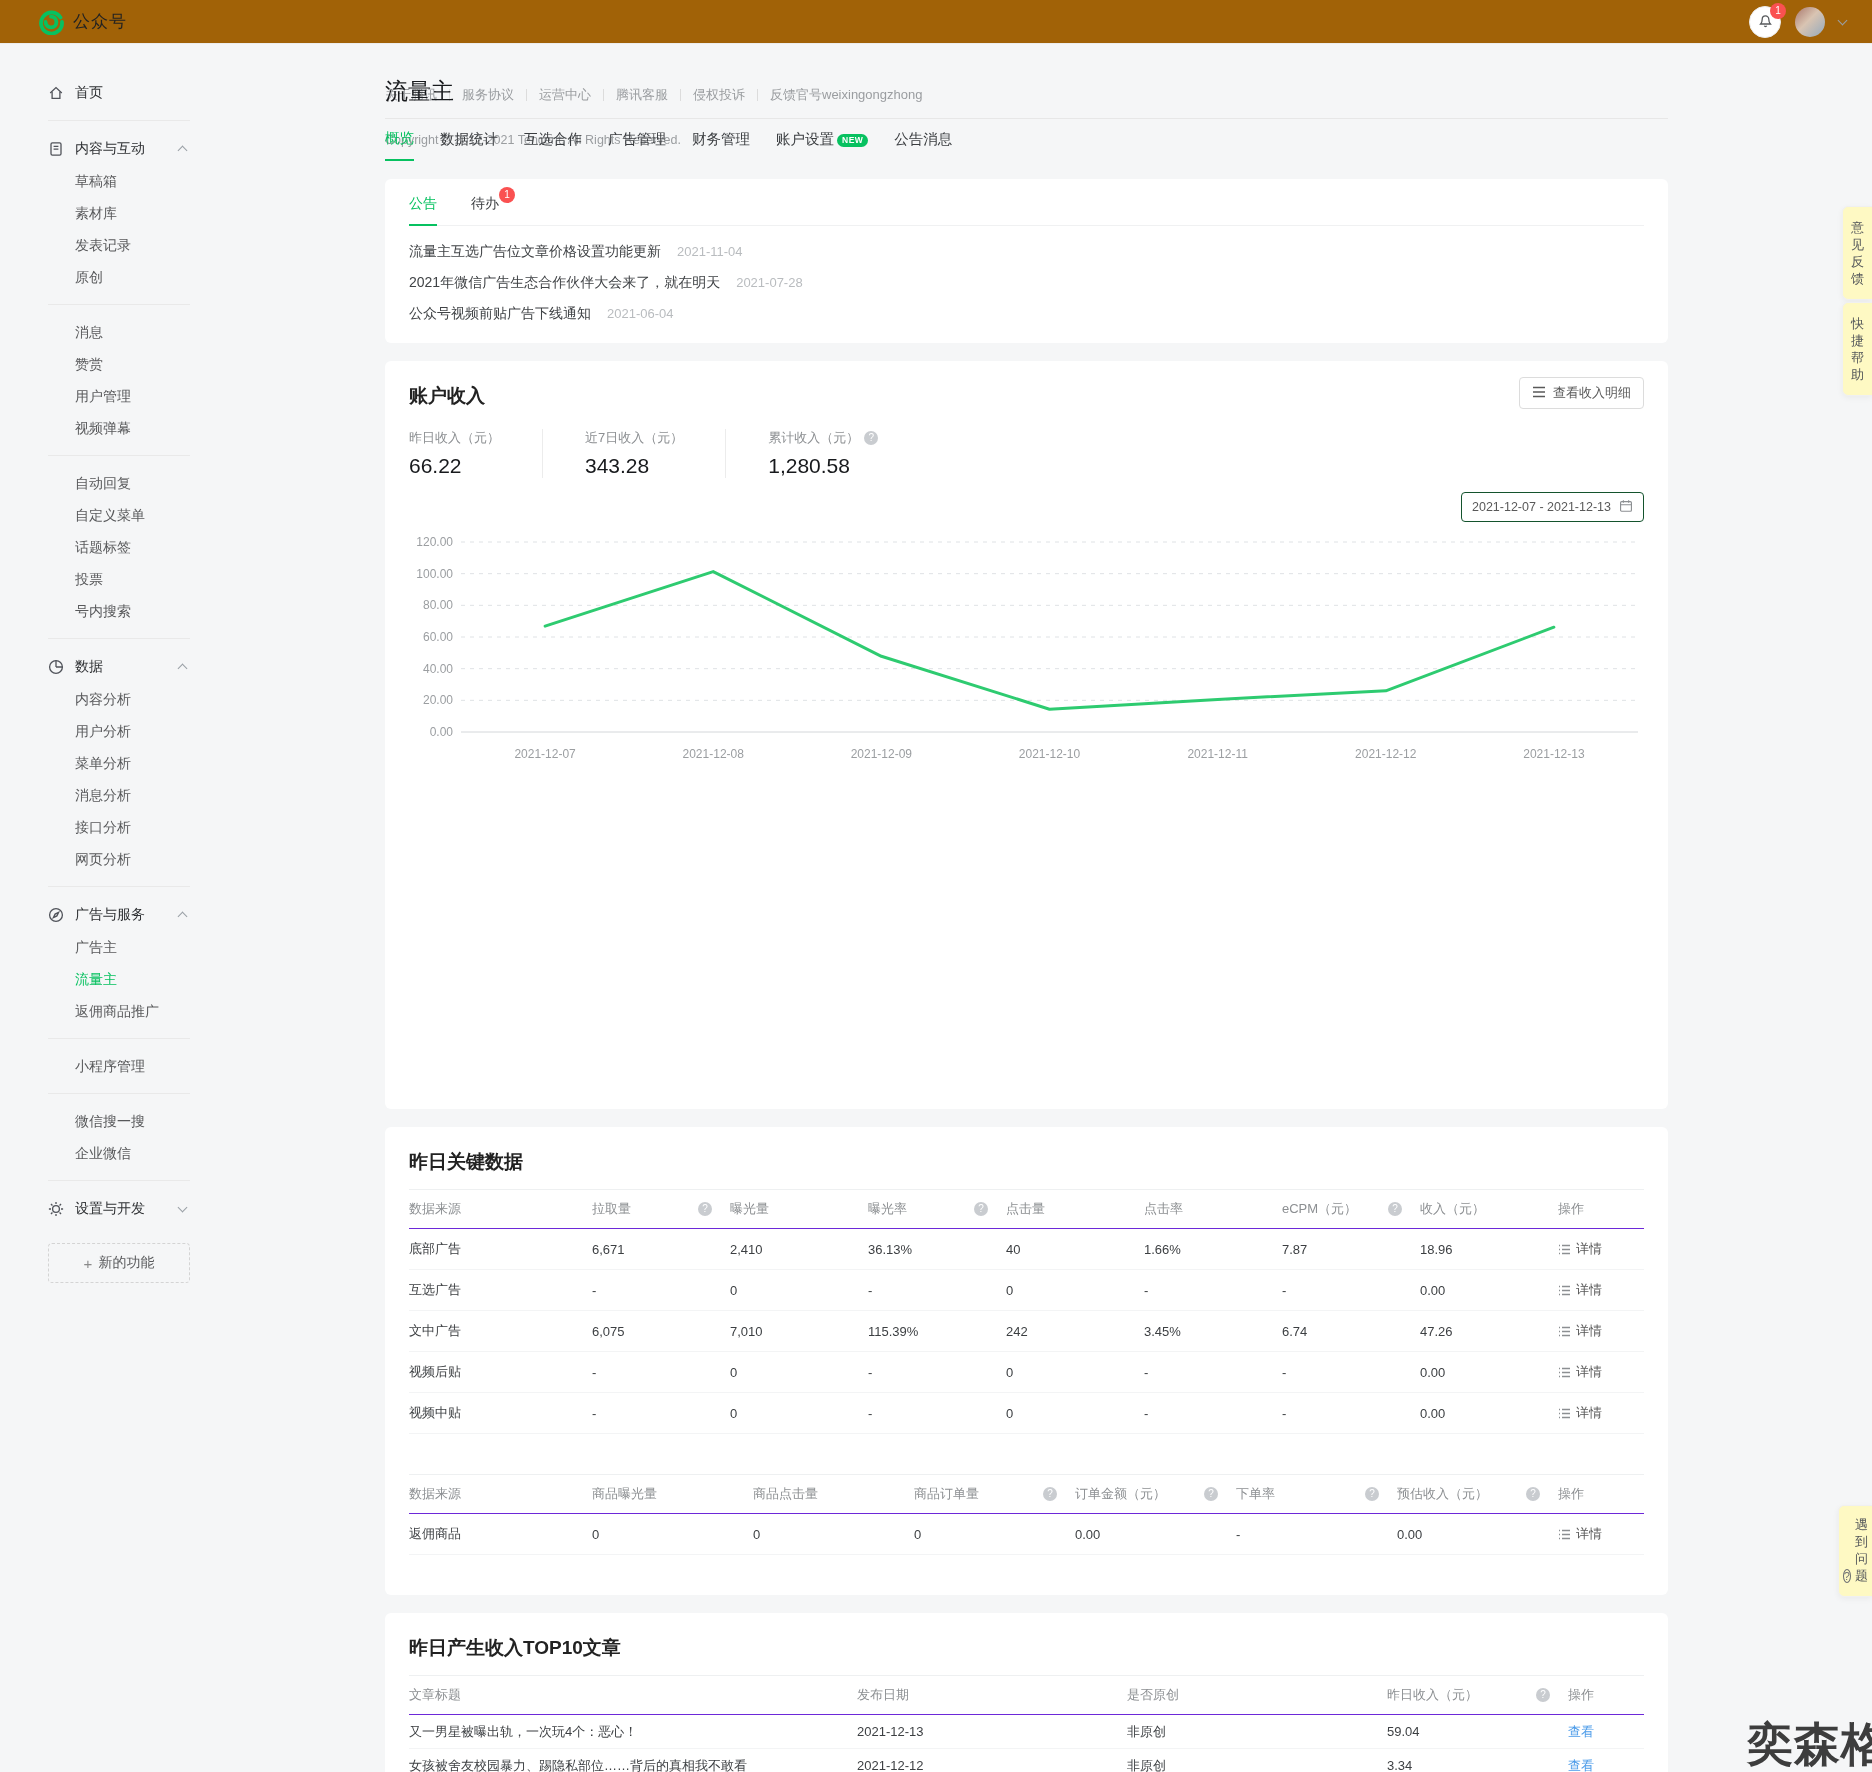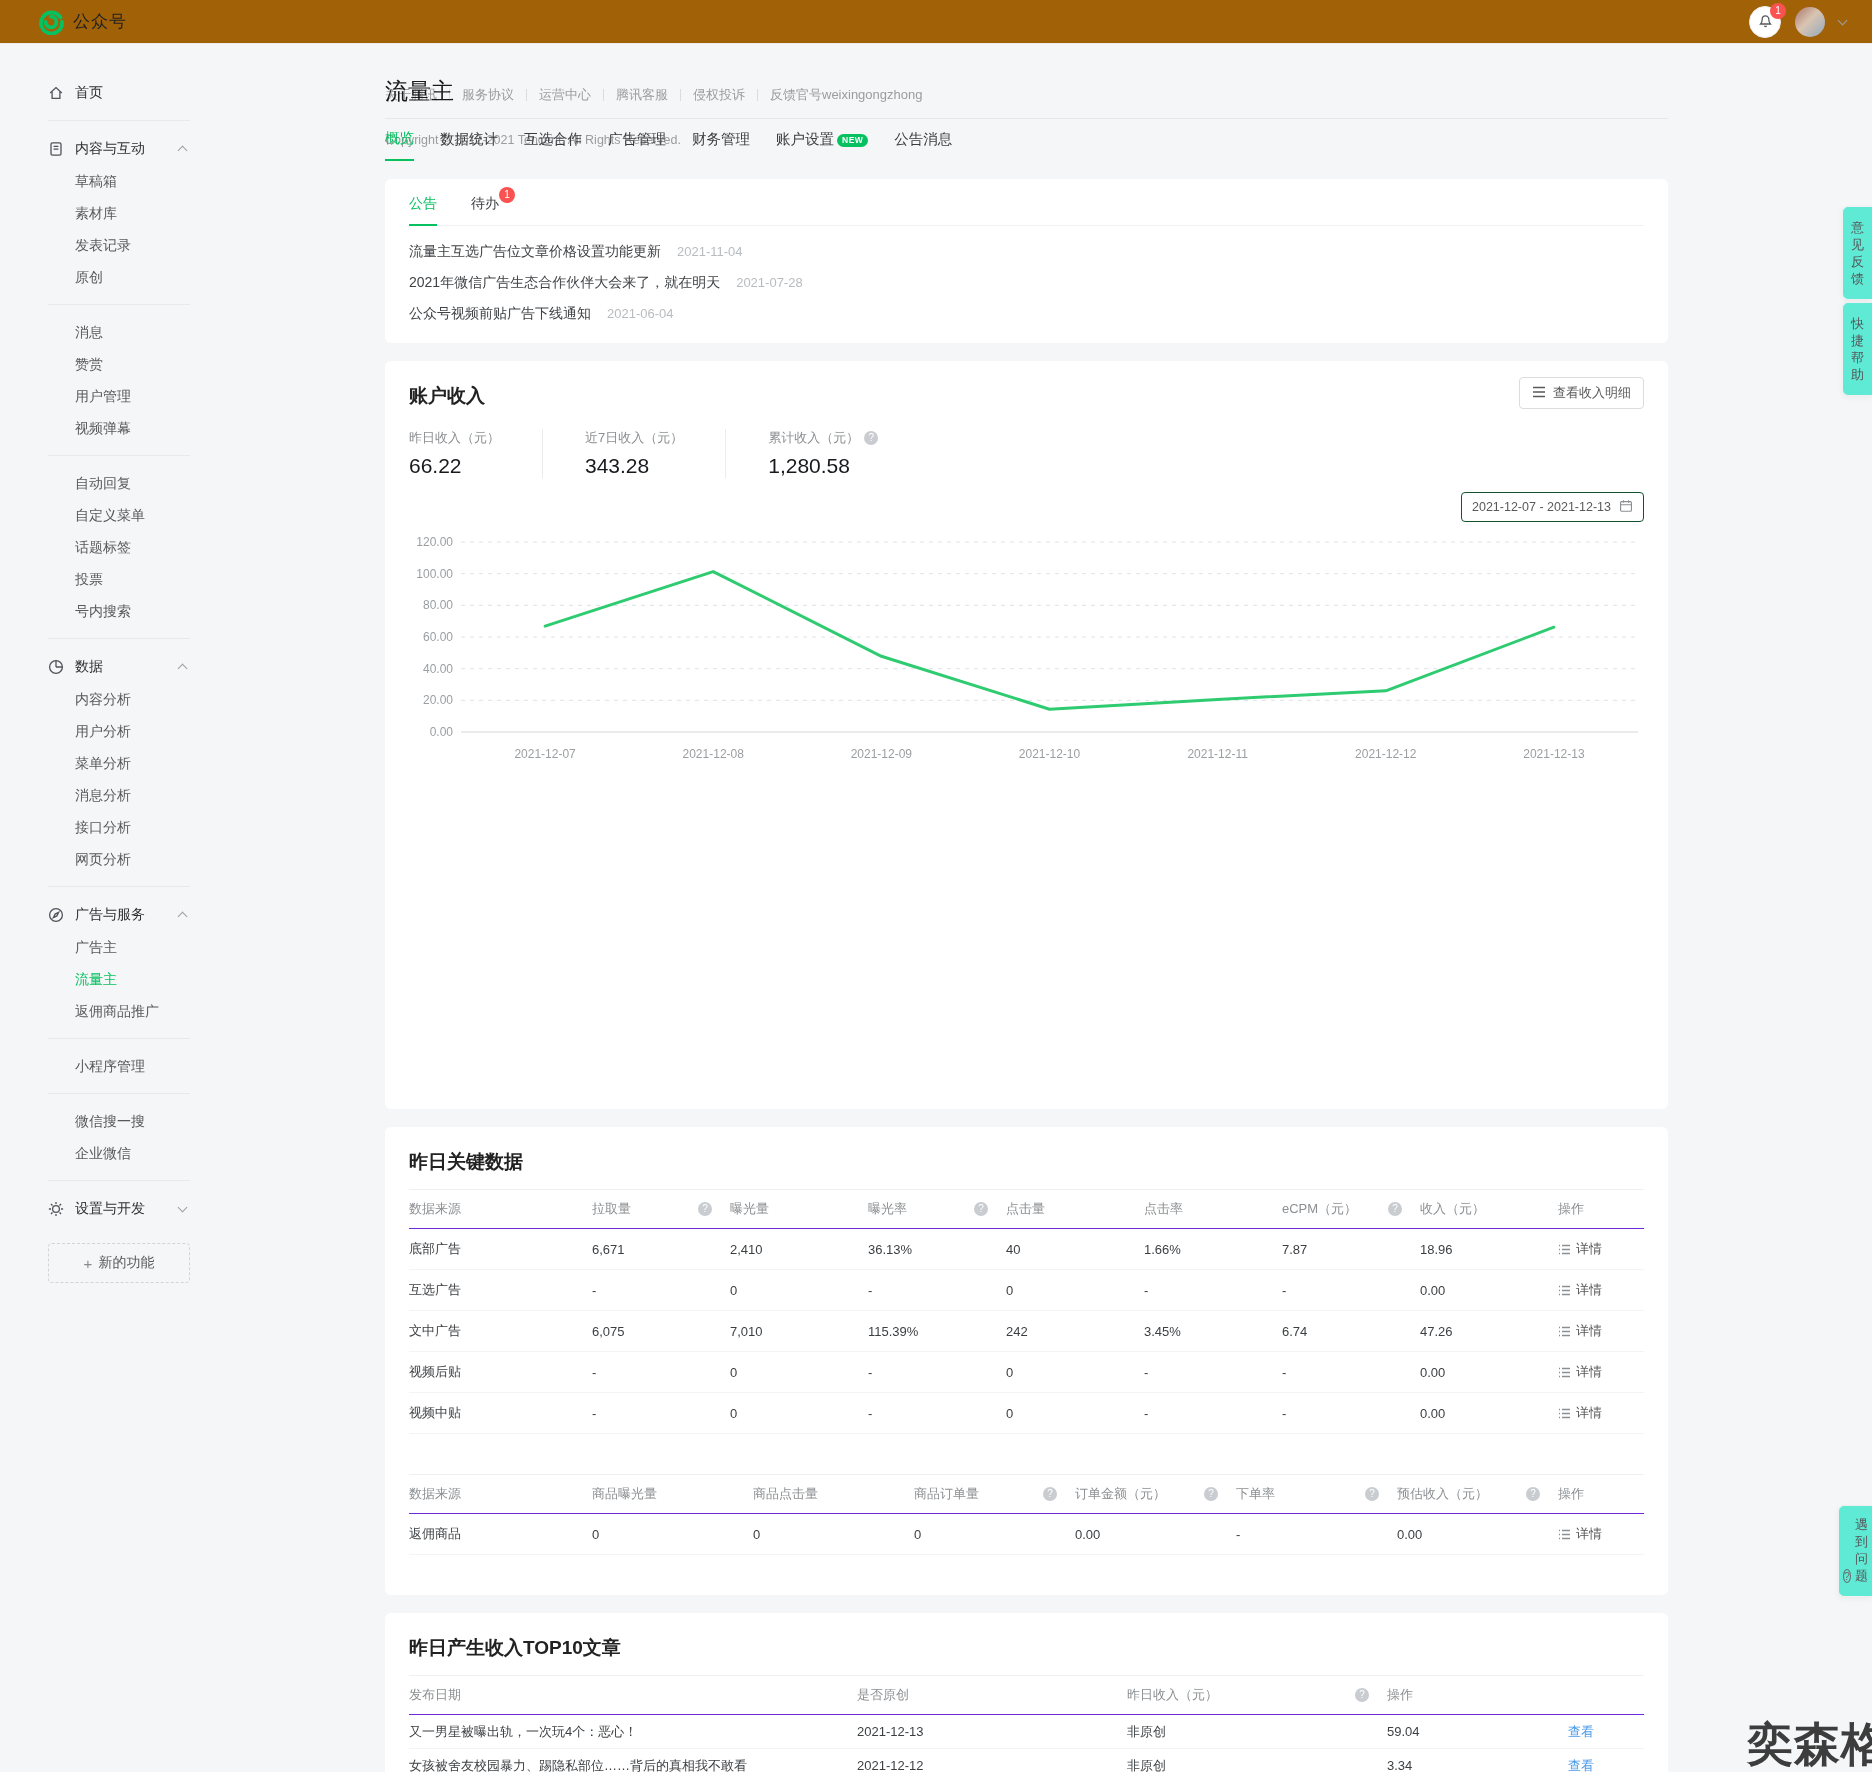--- a/index.html
+++ b/index.html
@@ -77,21 +77,21 @@
   .card-top10 .tr{height:34px}
   .t-title{color:#3c3f42;overflow:hidden;white-space:nowrap;text-overflow:ellipsis;cursor:default}
   
   .footer{margin:42px 0 0 385px;width:1283px;color:#9a9da0;font-size:13px}
   .f-links{display:flex;align-items:center;gap:12px}
   .f-link{cursor:pointer}
   .f-sep{width:1px;height:12px;background:#dcdcdc}
   .f-line{border-top:1px solid #e7e7e7;margin-top:14px}
   .f-copy{margin-top:14px;font-size:12.5px}
   
-  .edge{position:absolute;right:0;background:#5eead4;border:1px solid #f0f0f0;border-right:none;border-radius:6px 0 0 6px;box-shadow:0 2px 6px rgba(0,0,0,.05);color:#55585b;font-size:13px;width:30px;text-align:center;padding:12px 0;line-height:17px;cursor:pointer;word-break:break-all}
+  .edge{position:absolute;right:0;background:#fef9c3;border:1px solid #f0f0f0;border-right:none;border-radius:6px 0 0 6px;box-shadow:0 2px 6px rgba(0,0,0,.05);color:#55585b;font-size:13px;width:30px;text-align:center;padding:12px 0;line-height:17px;cursor:pointer;word-break:break-all}
   .edge-feedback{top:206px}
   .edge-help{top:302px}
   .edge-problem{top:1505px;width:34px;padding:10px 0 12px}
   .q-icon{width:16px;height:16px;border:1.2px solid #6b6e71;border-radius:50%;color:#6b6e71;font-size:11px;line-height:14px;text-align:center;margin:0 auto 7px}
   .q-icon::before{content:"?"}
   .edge-text{display:inline-block;width:14px}
   
   .watermark{position:absolute;right:-16px;bottom:-4px;font-size:46px;font-weight:900;color:#3d3d3d;letter-spacing:1px;white-space:nowrap}
 </style>
 </head>
@@ -475,20 +475,21 @@
             <path d="M4 1.5 H12 M4 5.5 H12 M4 9.5 H12 M1 1.5 H2 M1 5.5 H2 M1 9.5 H2"></path>
           </svg>
           <span>详情</span>
         </div>
     </div>
   </section>
 
   <section class="card card-top10">
     <div class="card-h">昨日产生收入TOP10文章</div>
     <div class="thead cols-top10 mt-table">
+      <div class="th">文章标题</div>
       <div class="th">发布日期</div>
       <div class="th">是否原创</div>
       <div class="th num">
           <span>昨日收入（元）</span>
           <span class="help"></span>
         </div>
       <div class="th">操作</div>
     </div>
     <div class="tr cols-top10">
       <div class="td t-title">又一男星被曝出轨，一次玩4个：恶心！</div>

